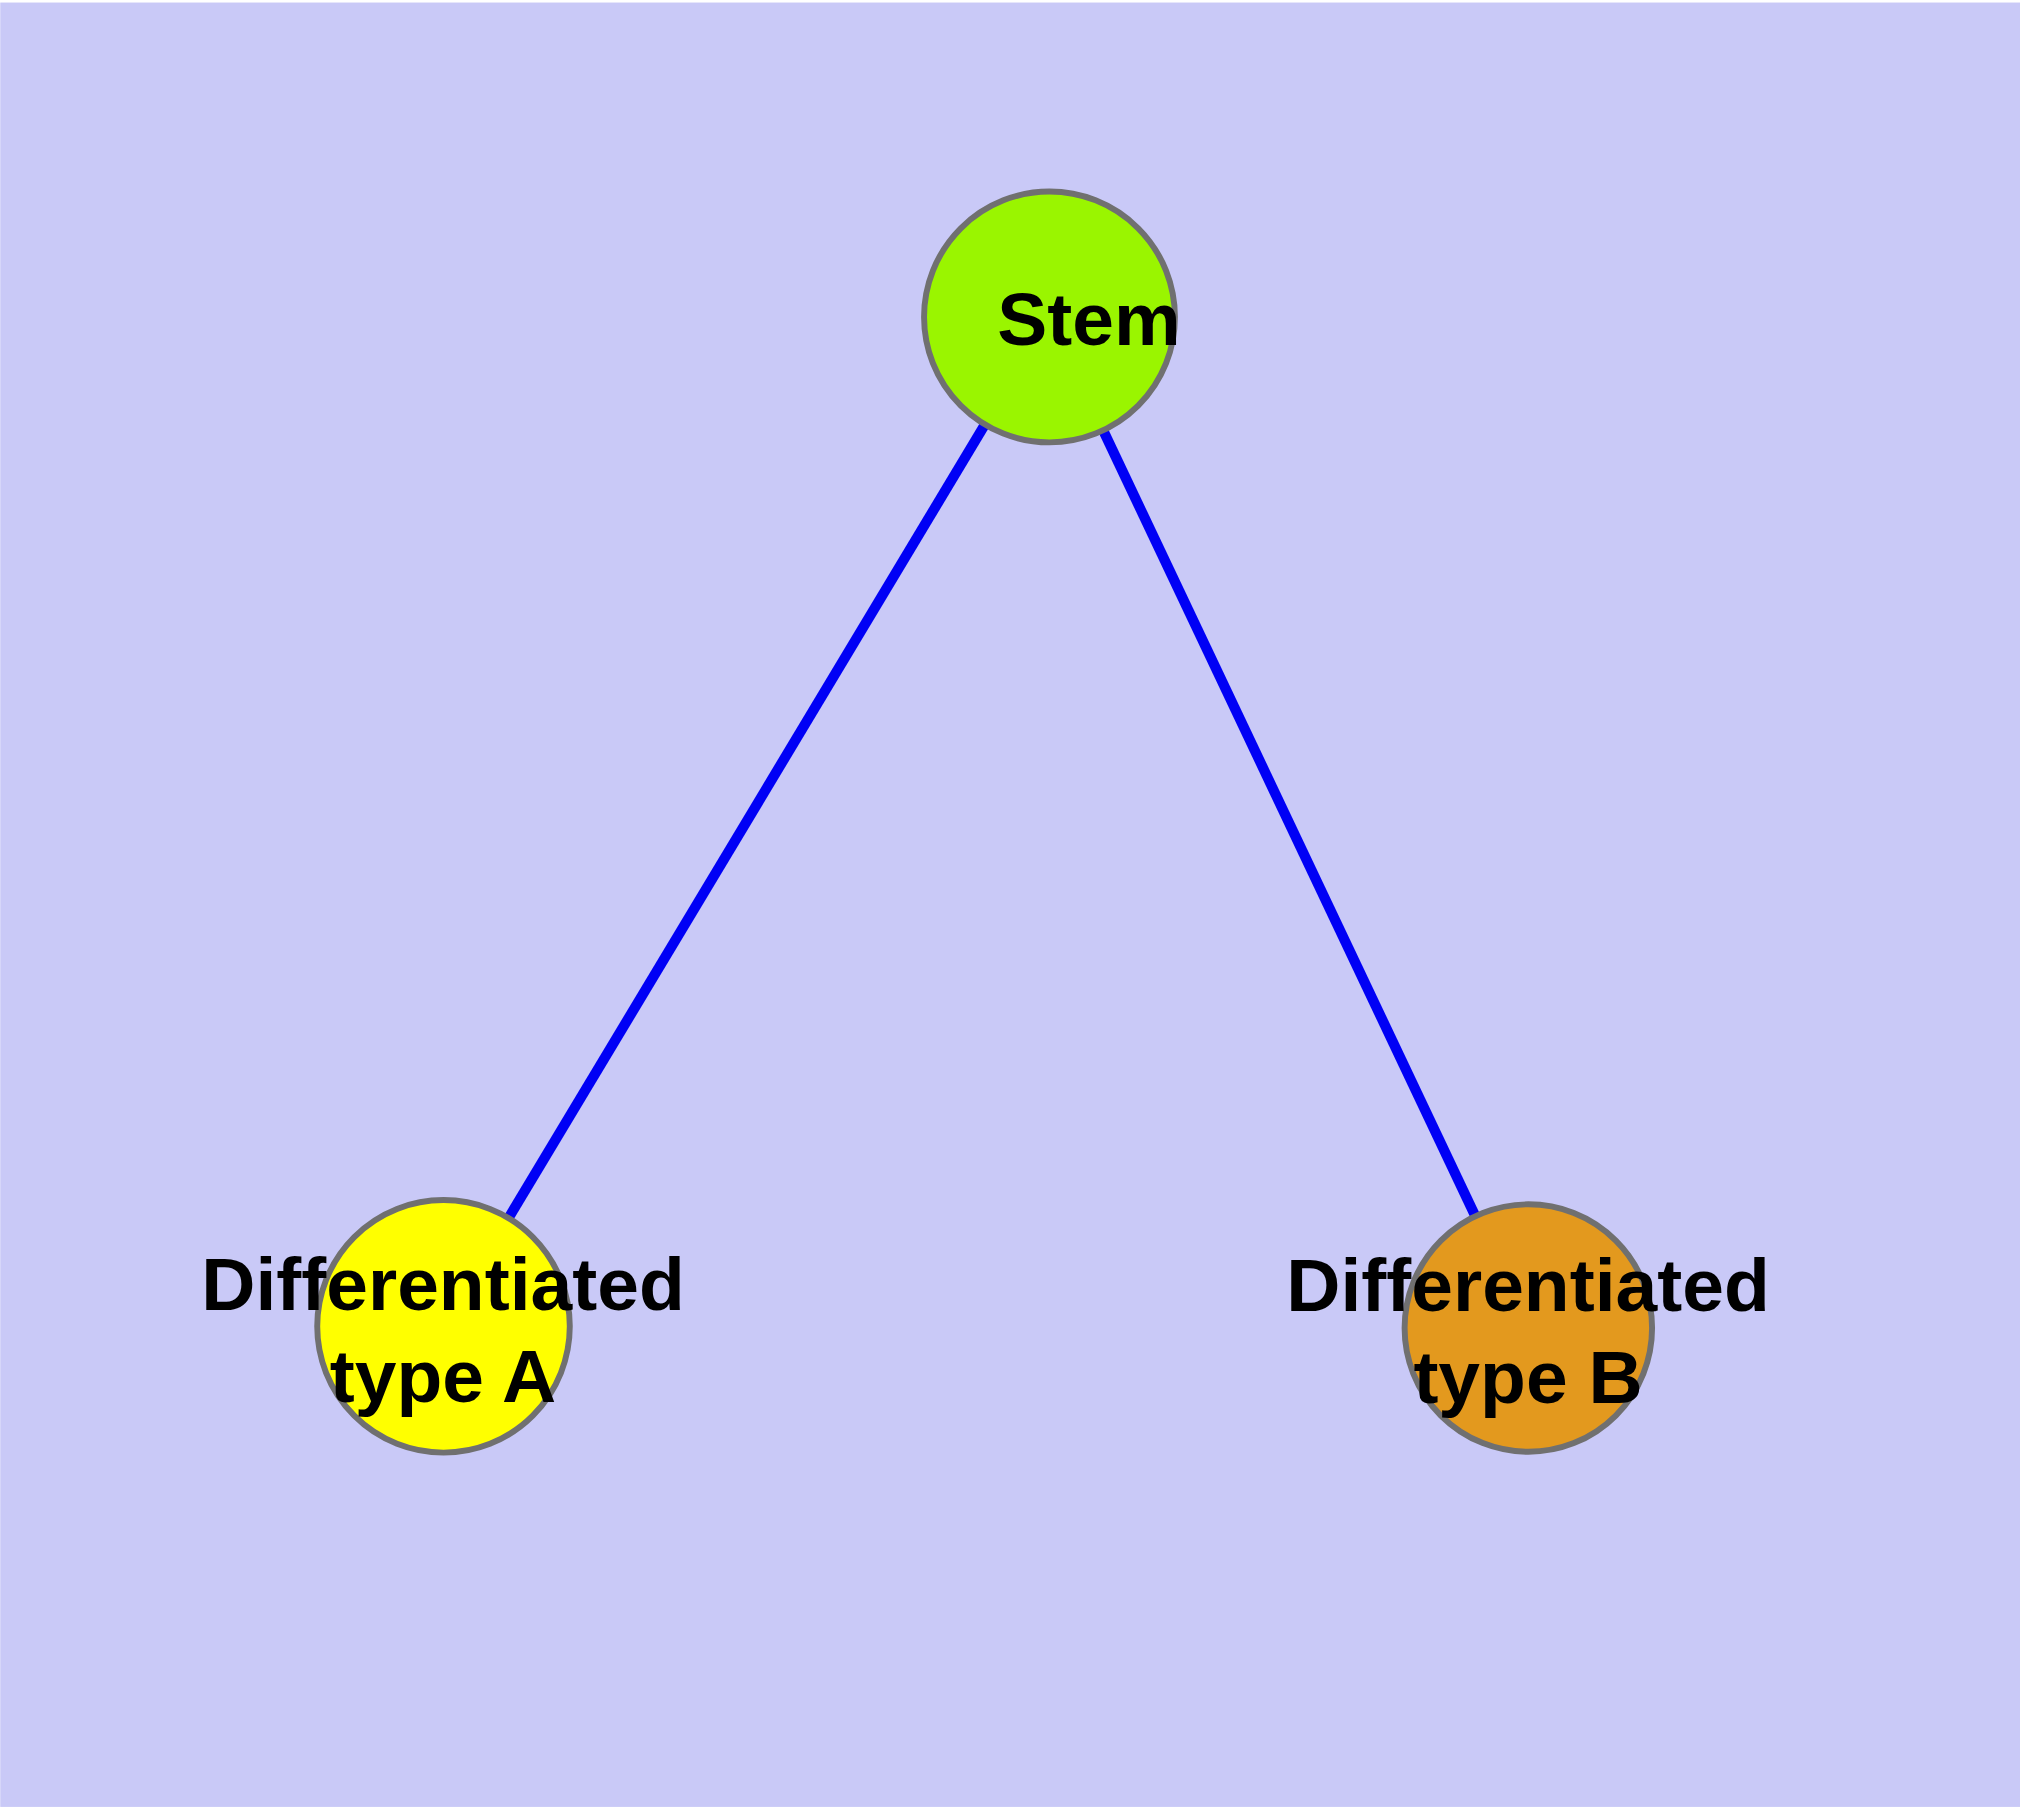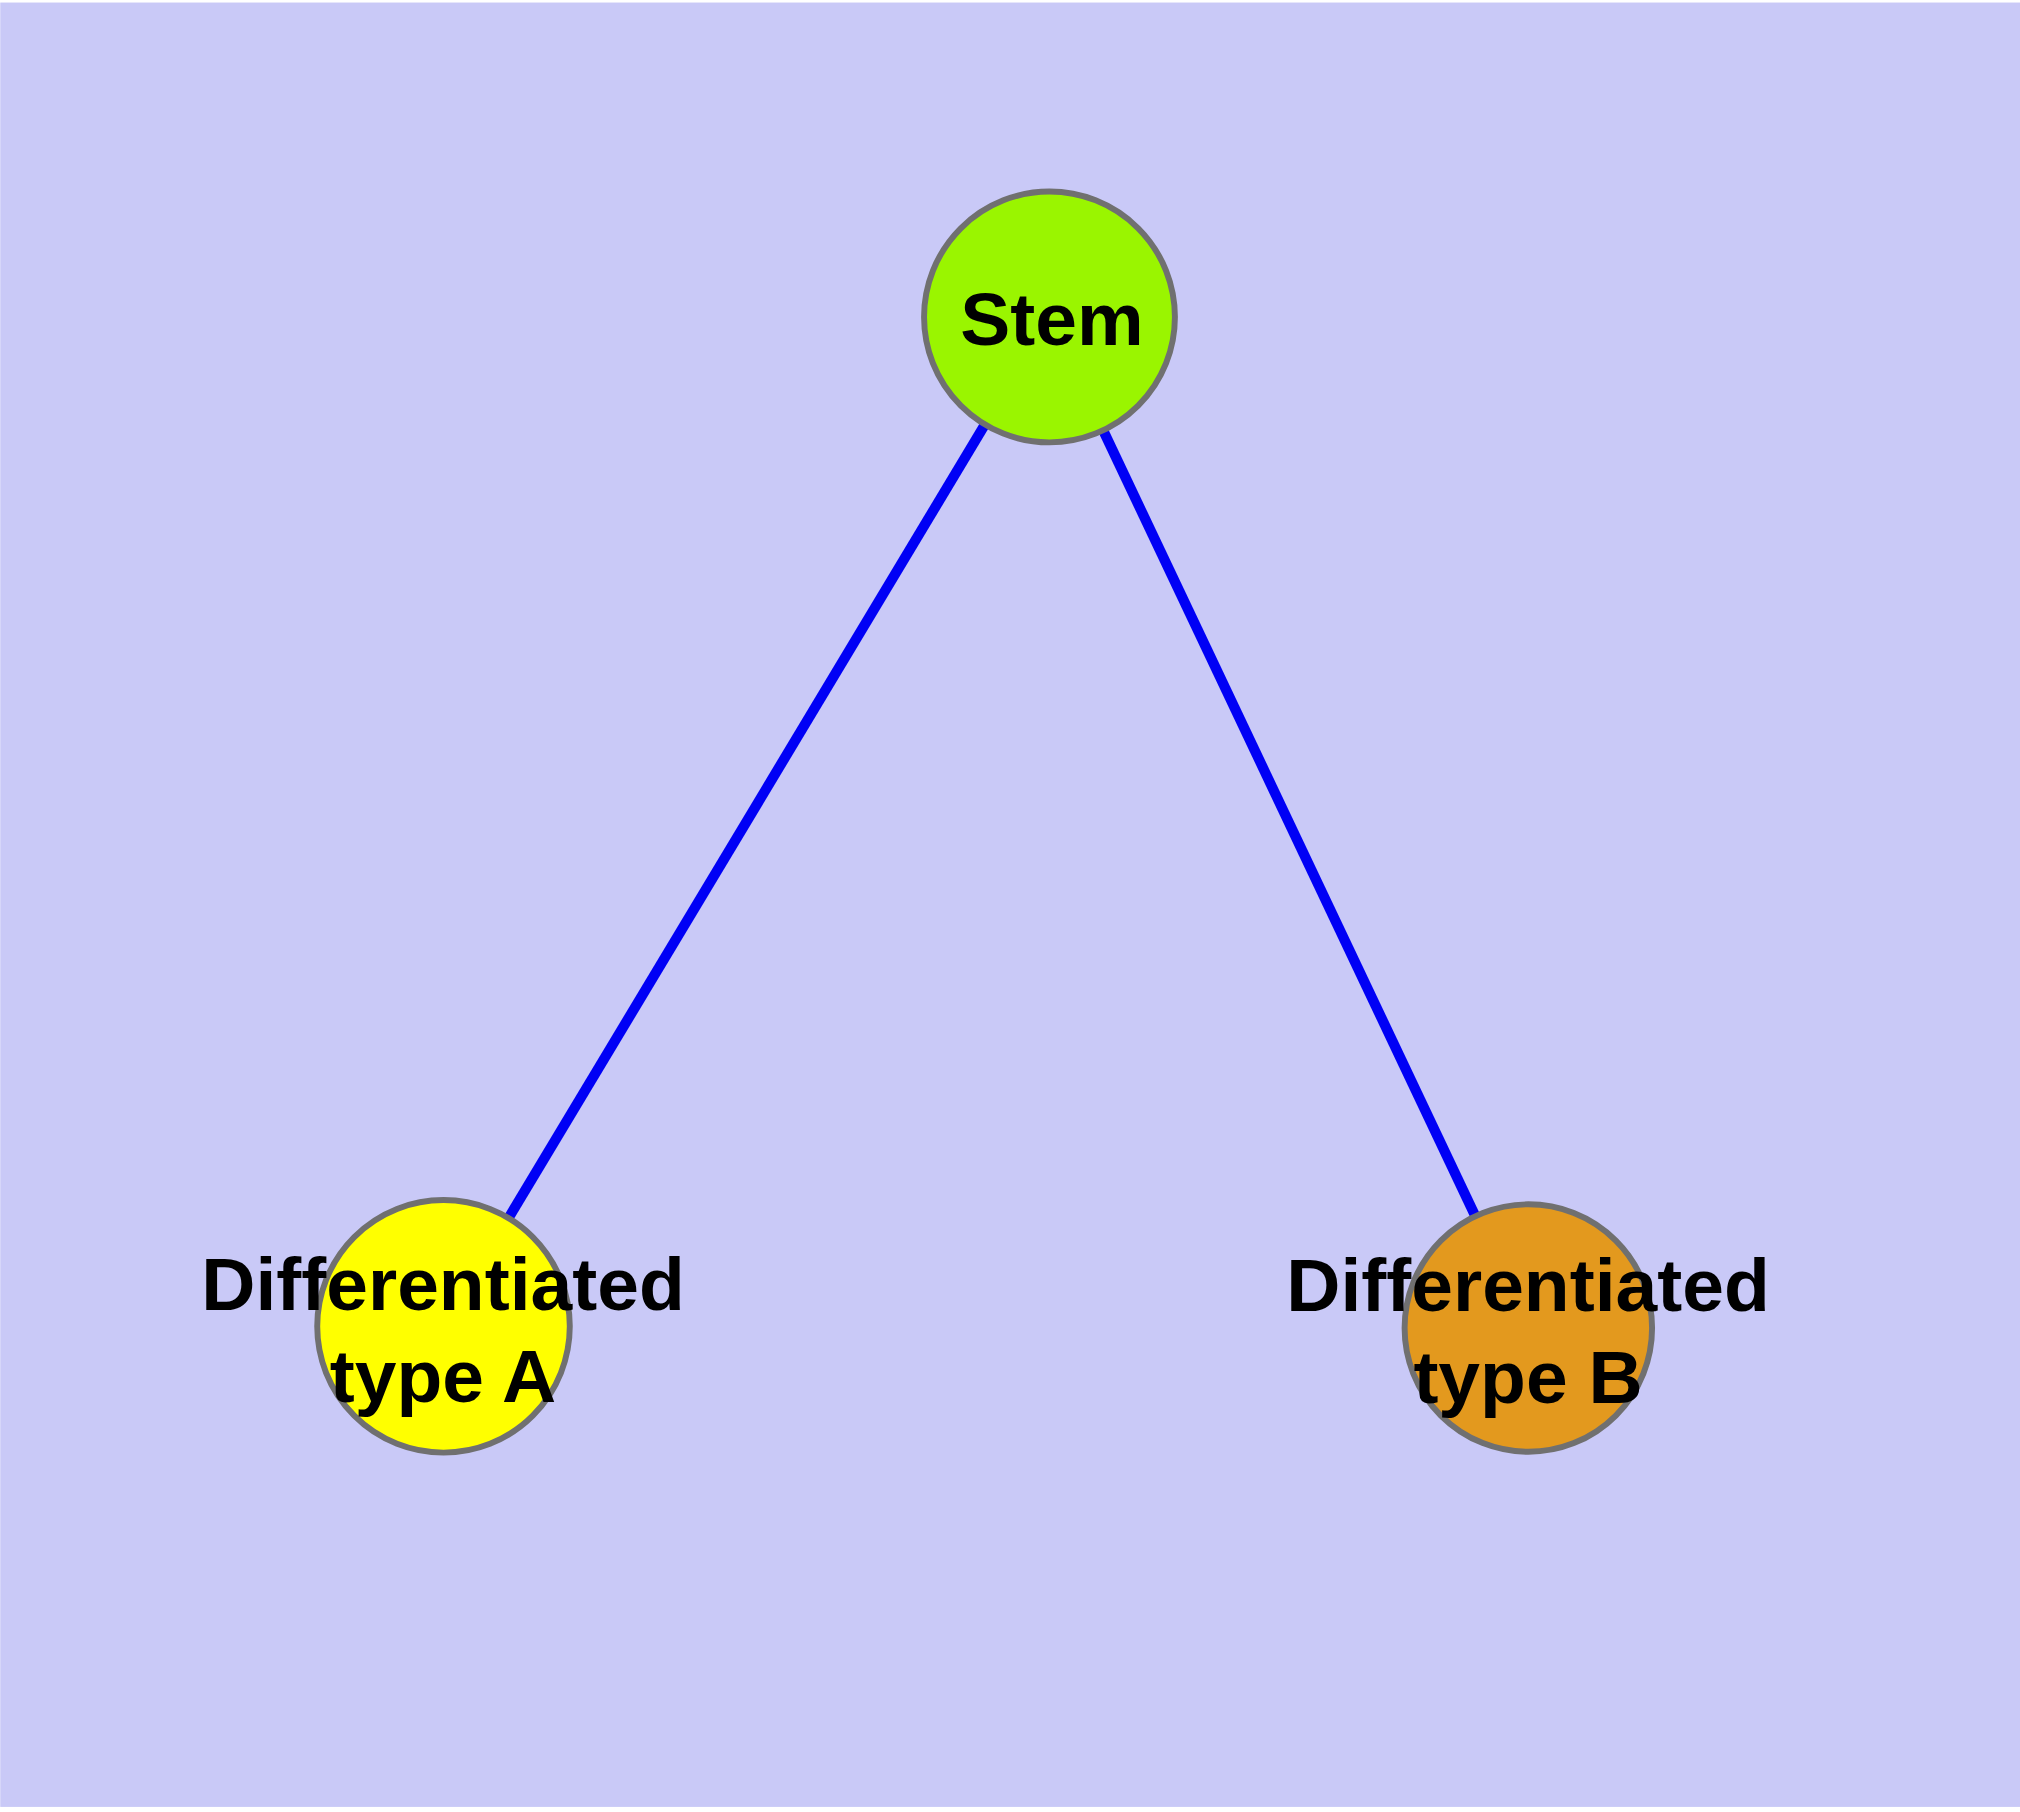--- a/index.html
+++ b/index.html
@@ -45,21 +45,21 @@
 
     <line x1="1238" y1="374" x2="1803" y2="1567" class="edge" stroke="#0000F5"></line>
 
     <circle cx="1238" cy="374" r="148" class="node-circle" fill="#9AF500" stroke="#707070"></circle>
 
     <circle cx="523" cy="1565" r="149" class="node-circle" fill="#FFFF00" stroke="#707070"></circle>
 
     <circle cx="1803" cy="1567" r="146" class="node-circle" fill="#E3991E" stroke="#707070"></circle>
   </svg>
 
-  <div class="node-label" style="left:1052px; top:320px;">Stem</div>
+  <div class="node-label" style="left:1089px; top:320px;">Stem</div>
 
   <div class="node-label" style="left:443px; top:1330px;">Differentiated
 type A</div>
 
   <div class="node-label" style="left:1528px; top:1331px;">Differentiated
 type B</div>
 
 </div>
 
 

